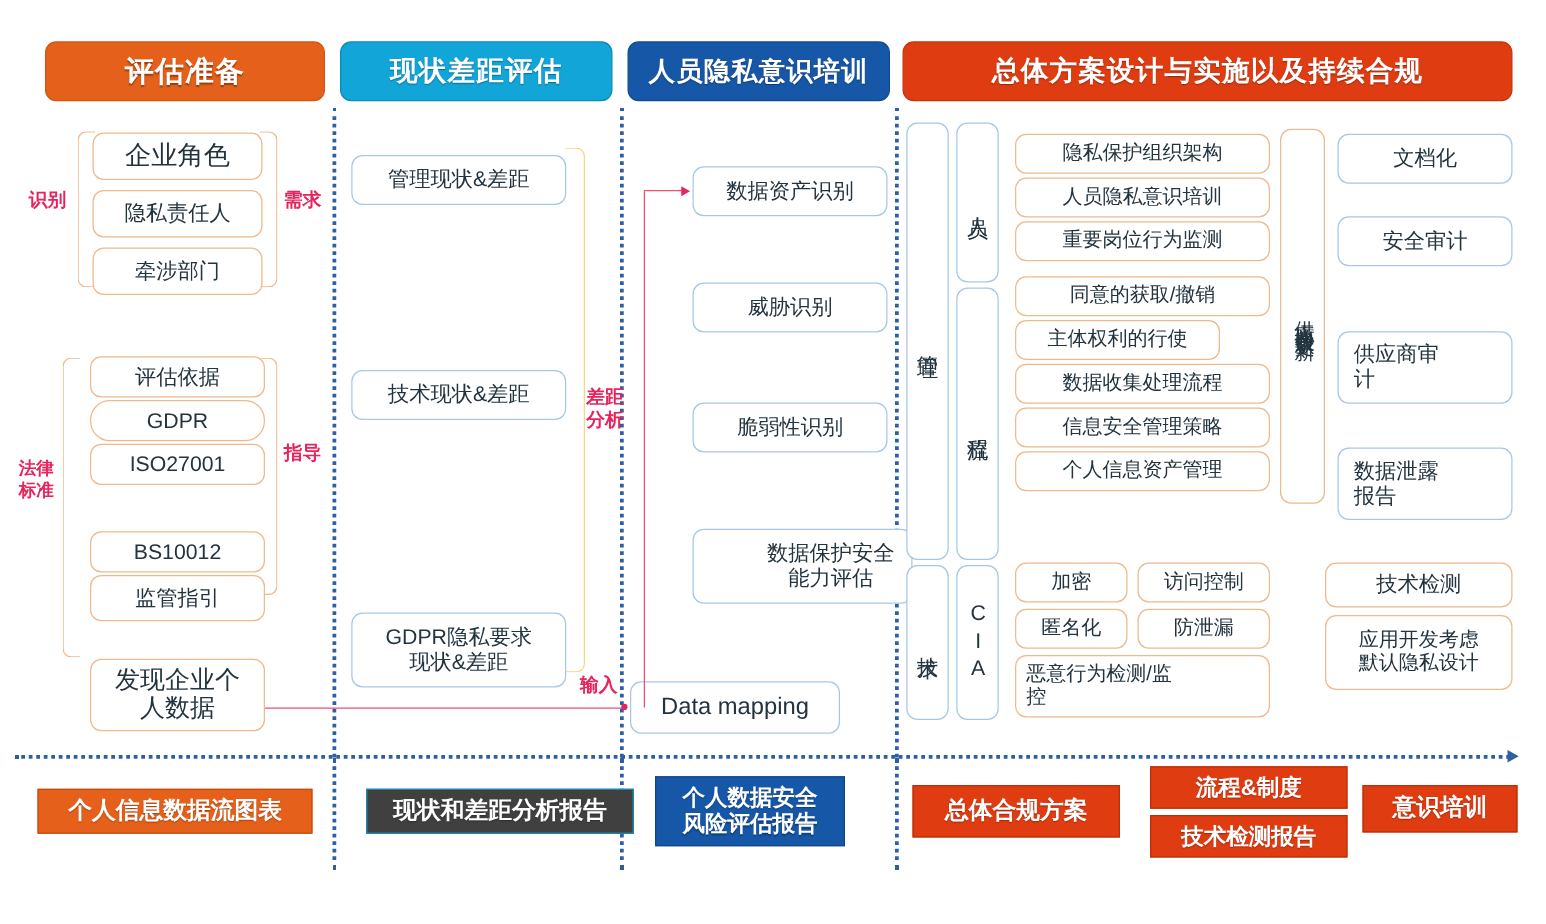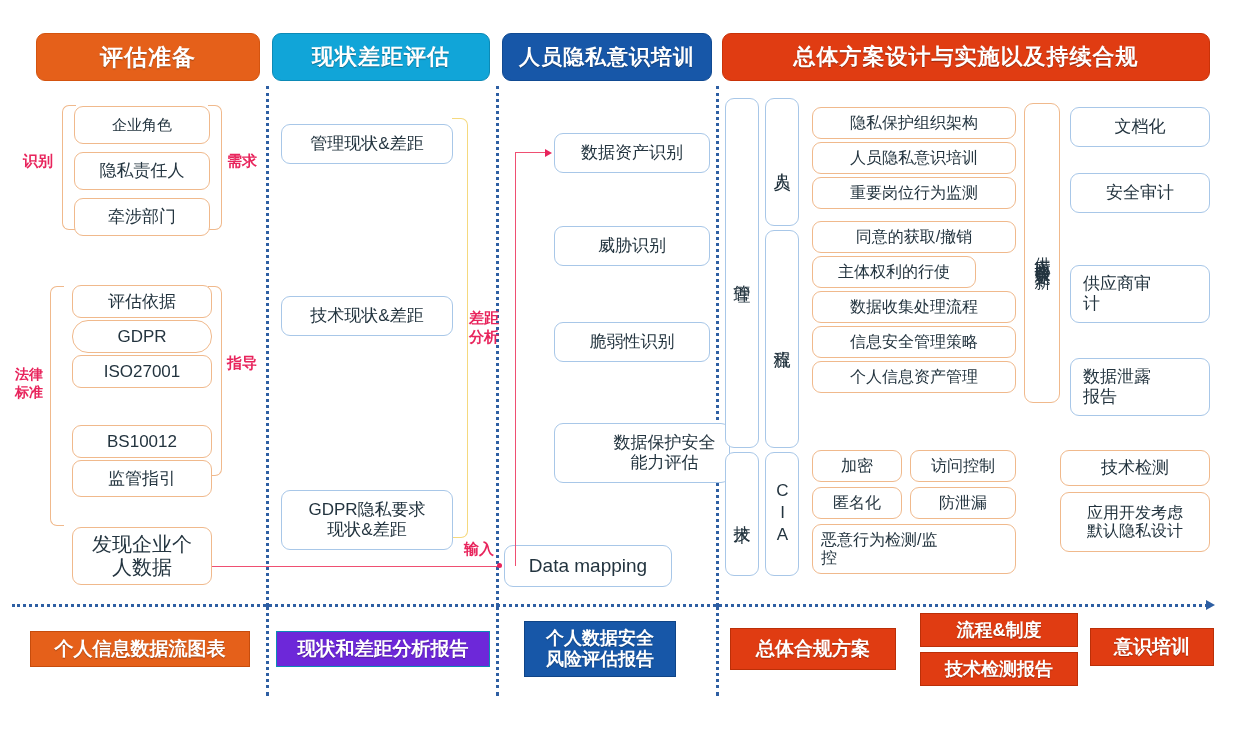--- a/index.html
+++ b/index.html
@@ -51,21 +51,21 @@
   
   .timeline{position:absolute;height:0;border-top:3px dotted #2e5fa3;}
   .tl-arrow{position:absolute;width:0;height:0;border-top:5px solid transparent;
     border-bottom:5px solid transparent;border-left:9px solid #2e5fa3;}
 
   
   .chip{position:absolute;display:flex;align-items:center;justify-content:center;text-align:center;
     color:#fff;font-weight:bold;box-sizing:border-box;line-height:1.15;
     text-shadow:0 1px 1px rgba(0,0,0,.3);}
   .c-orange{background:#e5601a;border:1.5px solid #c64c0c;}
-  .c-lblue {background:#6d28d9;border:1.5px solid #0c8ab6;}
+  .c-lblue {background:#404040;border:1.5px solid #0c8ab6;margin-left:17px;}
   .c-dblue {background:#1757a8;border:1.5px solid #0f4487;}
   .c-red   {background:#e03c12;border:1.5px solid #bb2f08;}
 </style>
 </head>
 <body>
 
 <div id="canvas">
 
   <div class="phase-header ph-orange" style="left:36px;top:33px;width:224px;height:48px;font-size:23px;">评估准备</div>
   <div class="phase-header ph-lblue" style="left:272px;top:33px;width:218px;height:48px;font-size:22px;">现状差距评估</div>
@@ -77,21 +77,21 @@
   <div class="vsep" style="left:716px;top:86px;height:520px;"></div>
   <div class="vsep" style="left:266px;top:606px;height:90px;"></div>
   <div class="vsep" style="left:496px;top:606px;height:90px;"></div>
   <div class="vsep" style="left:716px;top:606px;height:90px;"></div>
 
   <div class="brace brace-l" style="left:62px;top:105px;width:14px;height:125px;"></div>
   <div class="brace brace-r" style="left:208px;top:105px;width:14px;height:125px;"></div>
   <div class="anno" style="left:12px;top:153px;width:52px;font-size:15px;">识别</div>
   <div class="anno" style="left:218px;top:153px;width:48px;font-size:15px;">需求</div>
 
-  <div class="node n-orange" style="left:74px;top:106px;width:136px;height:38px;font-size:15px;">企业角色</div>
+  <div class="node n-orange" style="left:74px;top:106px;width:136px;height:38px;font-size:21px;">企业角色</div>
   <div class="node n-orange" style="left:74px;top:152px;width:136px;height:38px;font-size:17px;">隐私责任人</div>
   <div class="node n-orange" style="left:74px;top:198px;width:136px;height:38px;font-size:17px;">牵涉部门</div>
 
   <div class="brace brace-l" style="left:50px;top:286px;width:14px;height:240px;"></div>
   <div class="brace brace-r" style="left:208px;top:286px;width:14px;height:190px;"></div>
   <div class="anno" style="left:6px;top:367px;width:46px;font-size:14px;">法律</div>
   <div class="anno" style="left:6px;top:385px;width:46px;font-size:14px;">标准</div>
   <div class="anno" style="left:218px;top:355px;width:48px;font-size:15px;">指导</div>
 
   <div class="node n-orange" style="left:72px;top:285px;width:140px;height:33px;font-size:17px;">评估依据</div>

